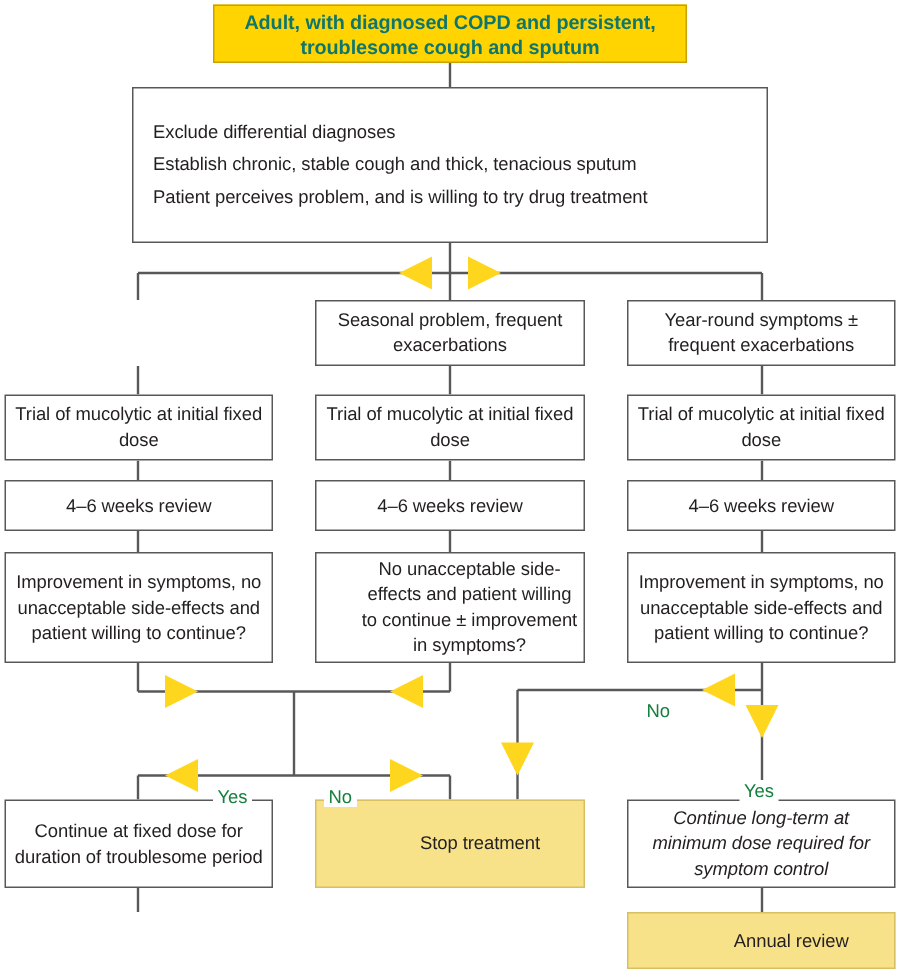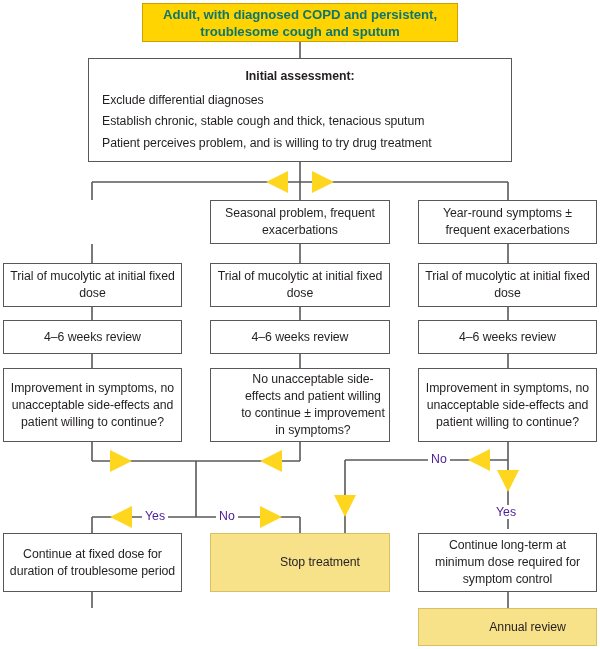--- a/index.html
+++ b/index.html
@@ -55,25 +55,26 @@
   .assess-title {
     font-weight: bold;
     text-align: center;
     display: block;
     margin-bottom: 2px;
   }
   .assess-line { display: block; text-align: left; padding-left: 9px; }
   .edge-label {
     position: absolute;
     font-size: 12.3px;
-    color: #4c1d95;
+    color: #15803d;
     background: #ffffff;
     padding: 0 3px;
     z-index: 3;
     white-space: nowrap;
+    margin-top: 15px;
   }
 </style>
 </head>
 <body>
 
 <div id="canvas">
 
   <svg id="wires" viewBox="0 0 600 649">
     <g stroke="#58585a" stroke-width="1.6" fill="none">
 
@@ -135,21 +136,20 @@
 
   <div class="box strong-yellow" style="left:142px; top:3px; width:316px; height:39px;">
     <div class="inner">
       <span>Adult, with diagnosed COPD and persistent,</span><br>
       <span>troublesome cough and sputum</span>
     </div>
   </div>
 
   <div class="box assess" style="left:88px; top:58px; width:424px; height:104px;">
     <div class="inner">
-      <span class="assess-title">Initial assessment:</span>
       <span class="assess-line">Exclude differential diagnoses</span>
       <span class="assess-line">Establish chronic, stable cough and thick, tenacious sputum</span>
       <span class="assess-line">Patient perceives problem, and is willing to try drug treatment</span>
     </div>
   </div>
 
   <div class="box" style="left:3px; top:263px; width:179px; height:44px;">
     <div class="inner">Trial of mucolytic at initial fixed dose</div>
   </div>
   <div class="box" style="left:3px; top:320px; width:179px; height:34px;">
@@ -183,21 +183,21 @@
   </div>
   <div class="box" style="left:418px; top:263px; width:179px; height:44px;">
     <div class="inner">Trial of mucolytic at initial fixed dose</div>
   </div>
   <div class="box" style="left:418px; top:320px; width:179px; height:34px;">
     <div class="inner">4–6 weeks review</div>
   </div>
   <div class="box" style="left:418px; top:368px; width:179px; height:74px;">
     <div class="inner">Improvement in symptoms, no unacceptable side-effects and patient willing to continue?</div>
   </div>
-  <div class="box" style="left:418px; top:533px; width:179px; height:59px;">
+  <div class="box" style="left:418px; top:533px; width:179px; height:59px;font-style:italic;">
     <div class="inner">Continue long-term at minimum dose required for symptom control</div>
   </div>
   <div class="box light-yellow" style="left:418px; top:608px; width:179px; height:38px;">
     <div class="inner">Annual review</div>
   </div>
 
   <span class="edge-label" style="left:142px; top:509px;">Yes</span>
   <span class="edge-label" style="left:216px; top:509px;">No</span>
   <span class="edge-label" style="left:428px; top:452px;">No</span>
   <span class="edge-label" style="left:493px; top:505px;">Yes</span>

